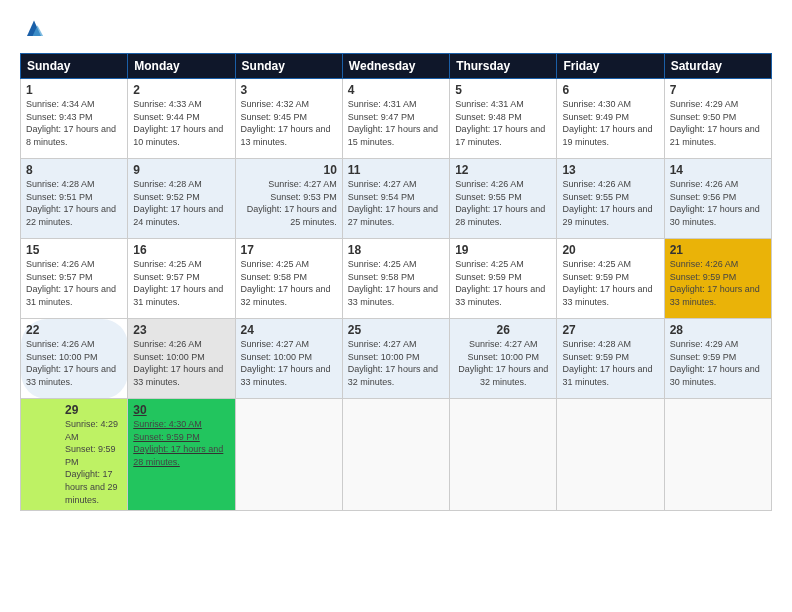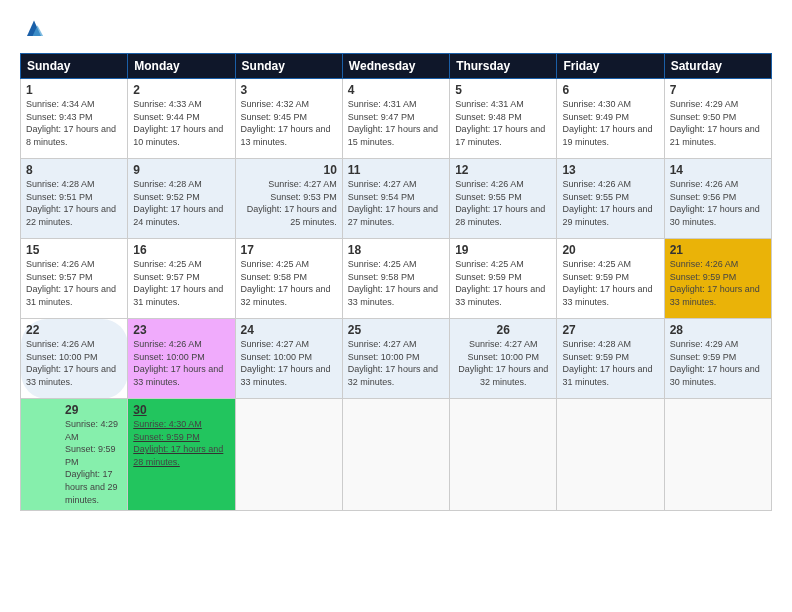--- a/index.html
+++ b/index.html
@@ -222,21 +222,21 @@
           <td style="background: #eab308;">
         <span class="day-num">21</span>
         <span class="day-info">Sunrise: 4:26 AM<br>Sunset: 9:59 PM<br>Daylight: 17 hours and 33 minutes.</span>
       </td>
         </tr>
         <tr>
           <td style="background: rgb(232, 240, 248); border-radius: 26px;">
         <span class="day-num">22</span>
         <span class="day-info">Sunrise: 4:26 AM<br>Sunset: 10:00 PM<br>Daylight: 17 hours and 33 minutes.</span>
       </td>
-          <td style="background: #f0abfc;">
+          <td style="background: #e5e5e5;">
         <span class="day-num">23</span>
         <span class="day-info">Sunrise: 4:26 AM<br>Sunset: 10:00 PM<br>Daylight: 17 hours and 33 minutes.</span>
       </td>
           <td style="background: rgb(232, 240, 248);">
         <span class="day-num">24</span>
         <span class="day-info">Sunrise: 4:27 AM<br>Sunset: 10:00 PM<br>Daylight: 17 hours and 33 minutes.</span>
       </td>
           <td style="background: rgb(232, 240, 248);">
         <span class="day-num">25</span>
         <span class="day-info">Sunrise: 4:27 AM<br>Sunset: 10:00 PM<br>Daylight: 17 hours and 32 minutes.</span>
@@ -248,21 +248,21 @@
           <td style="background: rgb(232, 240, 248);">
         <span class="day-num">27</span>
         <span class="day-info">Sunrise: 4:28 AM<br>Sunset: 9:59 PM<br>Daylight: 17 hours and 31 minutes.</span>
       </td>
           <td style="background: rgb(232, 240, 248);">
         <span class="day-num">28</span>
         <span class="day-info">Sunrise: 4:29 AM<br>Sunset: 9:59 PM<br>Daylight: 17 hours and 30 minutes.</span>
       </td>
         </tr>
         <tr>
-          <td style="background: #86efac; padding-left: 44px;">
+          <td style="background: #bef264; padding-left: 44px;">
         <span class="day-num">29</span>
         <span class="day-info">Sunrise: 4:29 AM<br>Sunset: 9:59 PM<br>Daylight: 17 hours and 29 minutes.</span>
       </td>
           <td style="background: #22c55e; text-decoration: underline;">
         <span class="day-num">30</span>
         <span class="day-info">Sunrise: 4:30 AM<br>Sunset: 9:59 PM<br>Daylight: 17 hours and 28 minutes.</span>
       </td>
           <td class="empty"></td>
           <td class="empty"></td>
           <td class="empty"></td>

